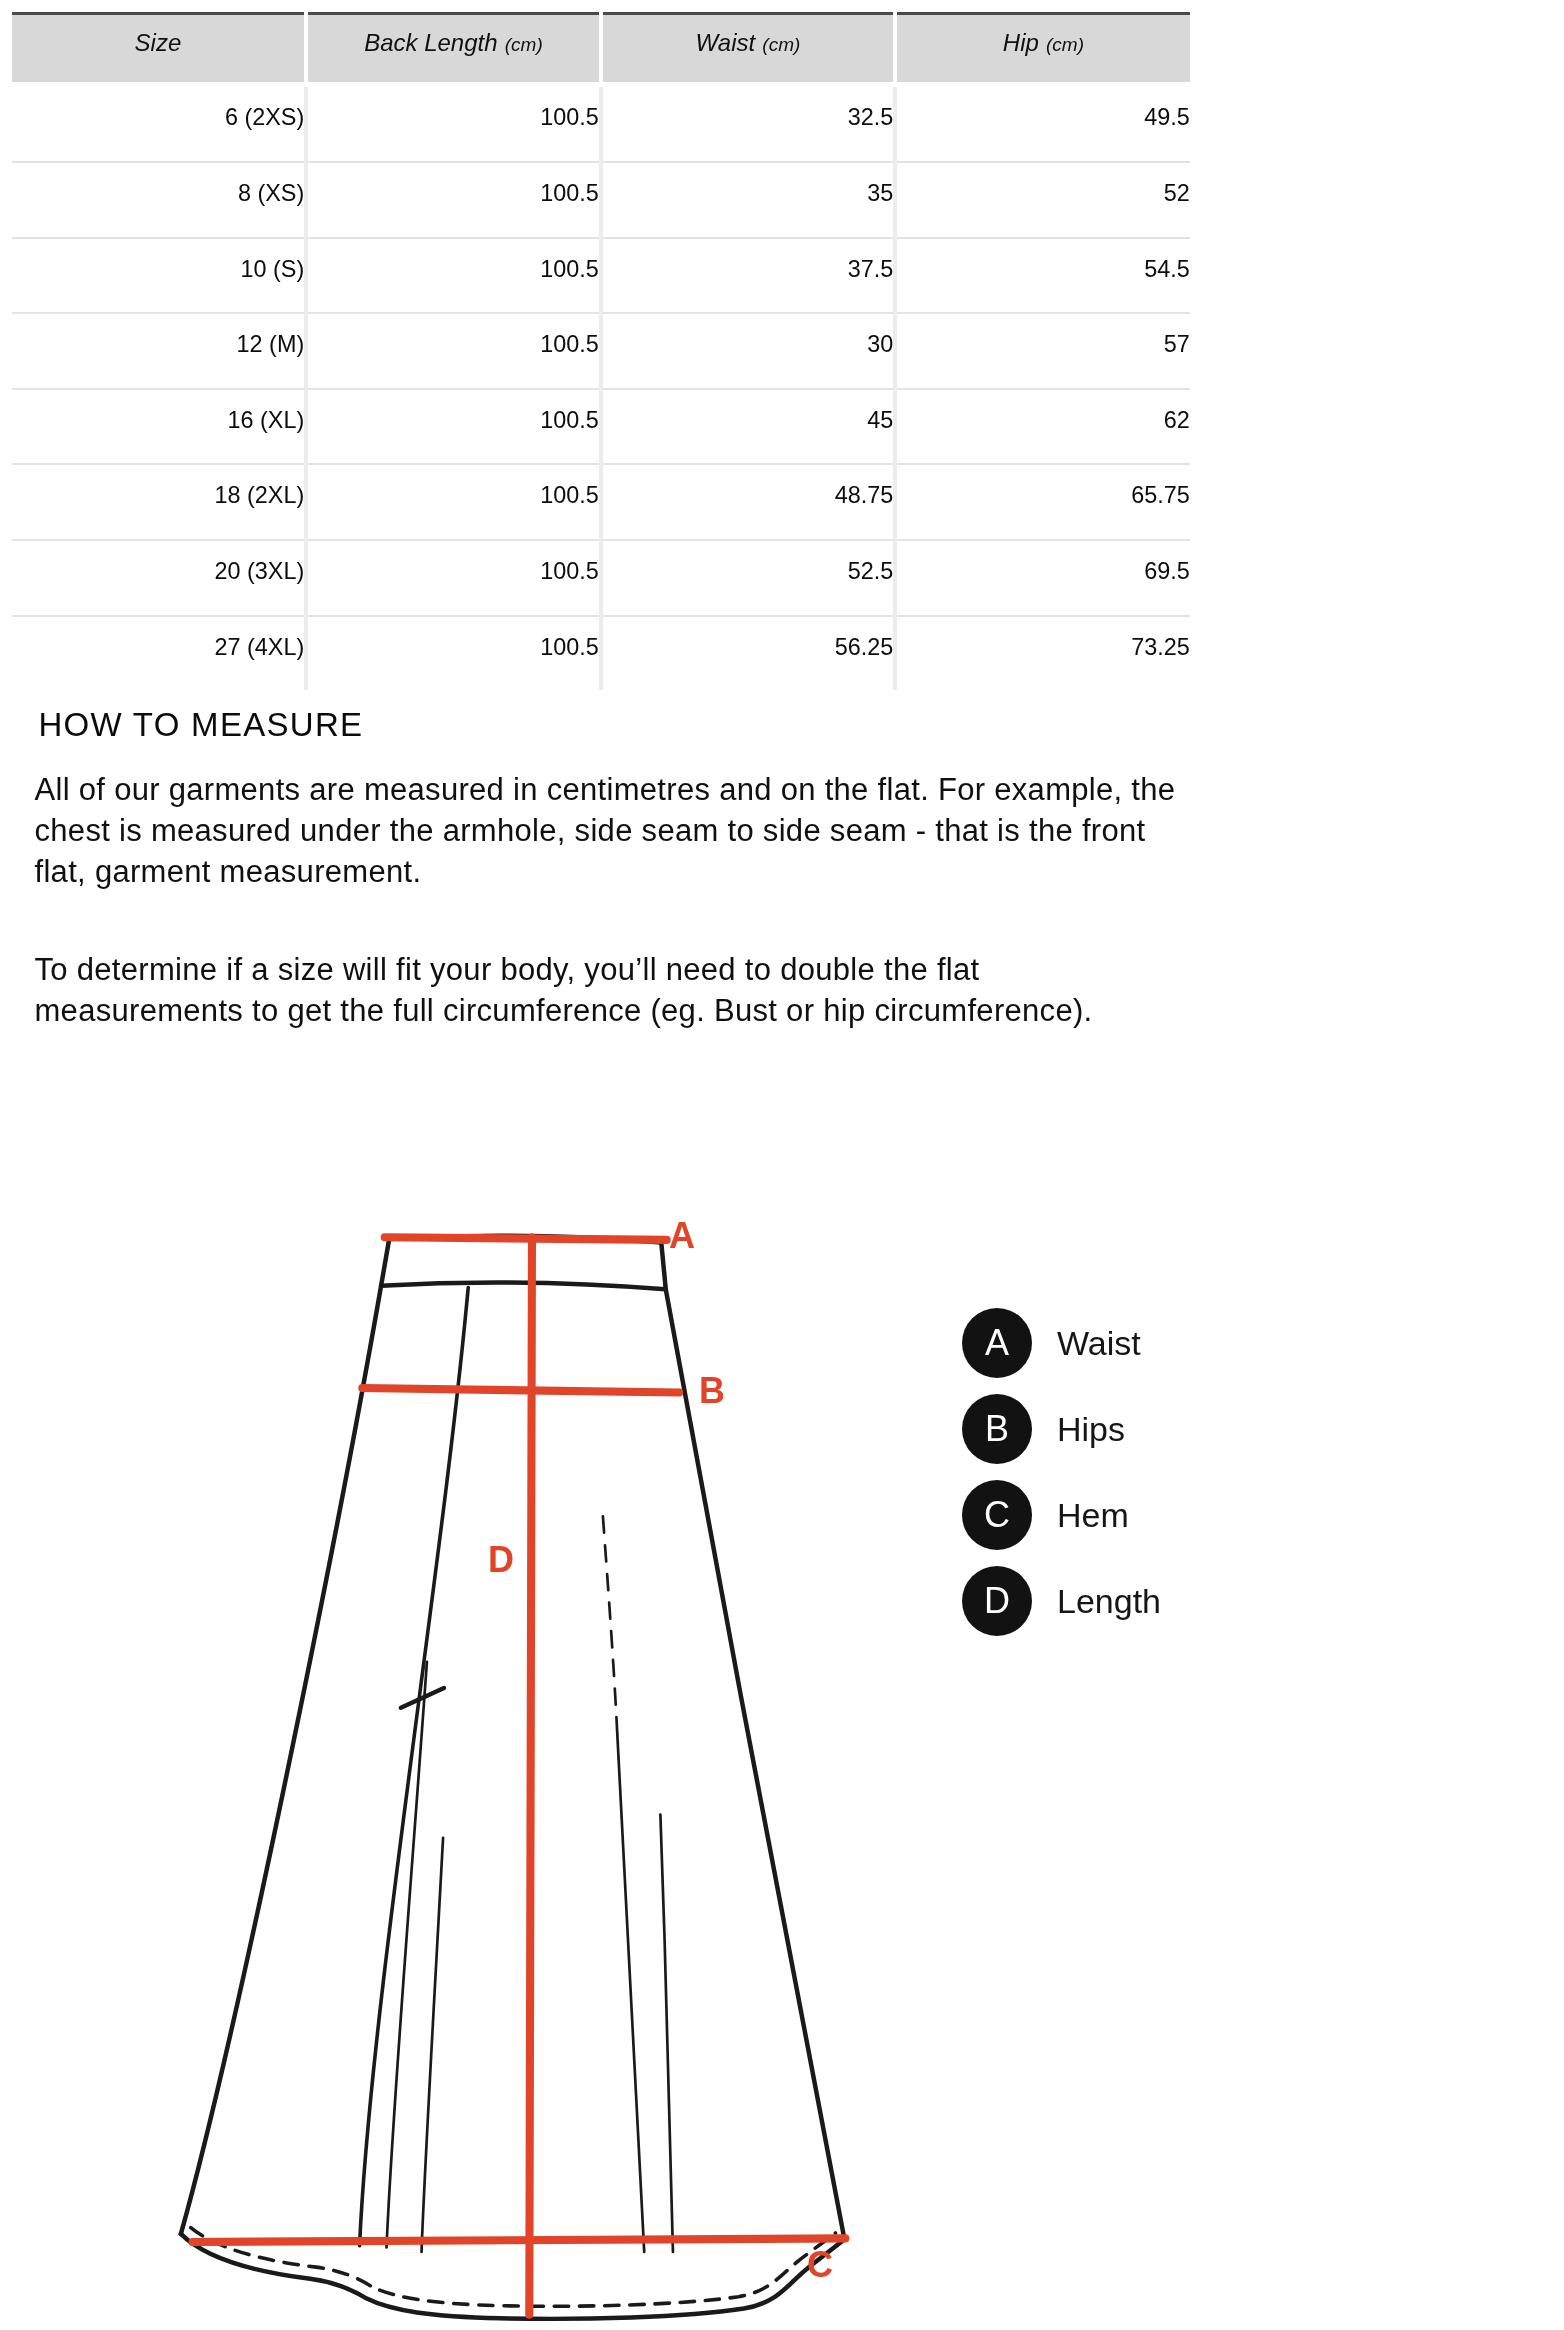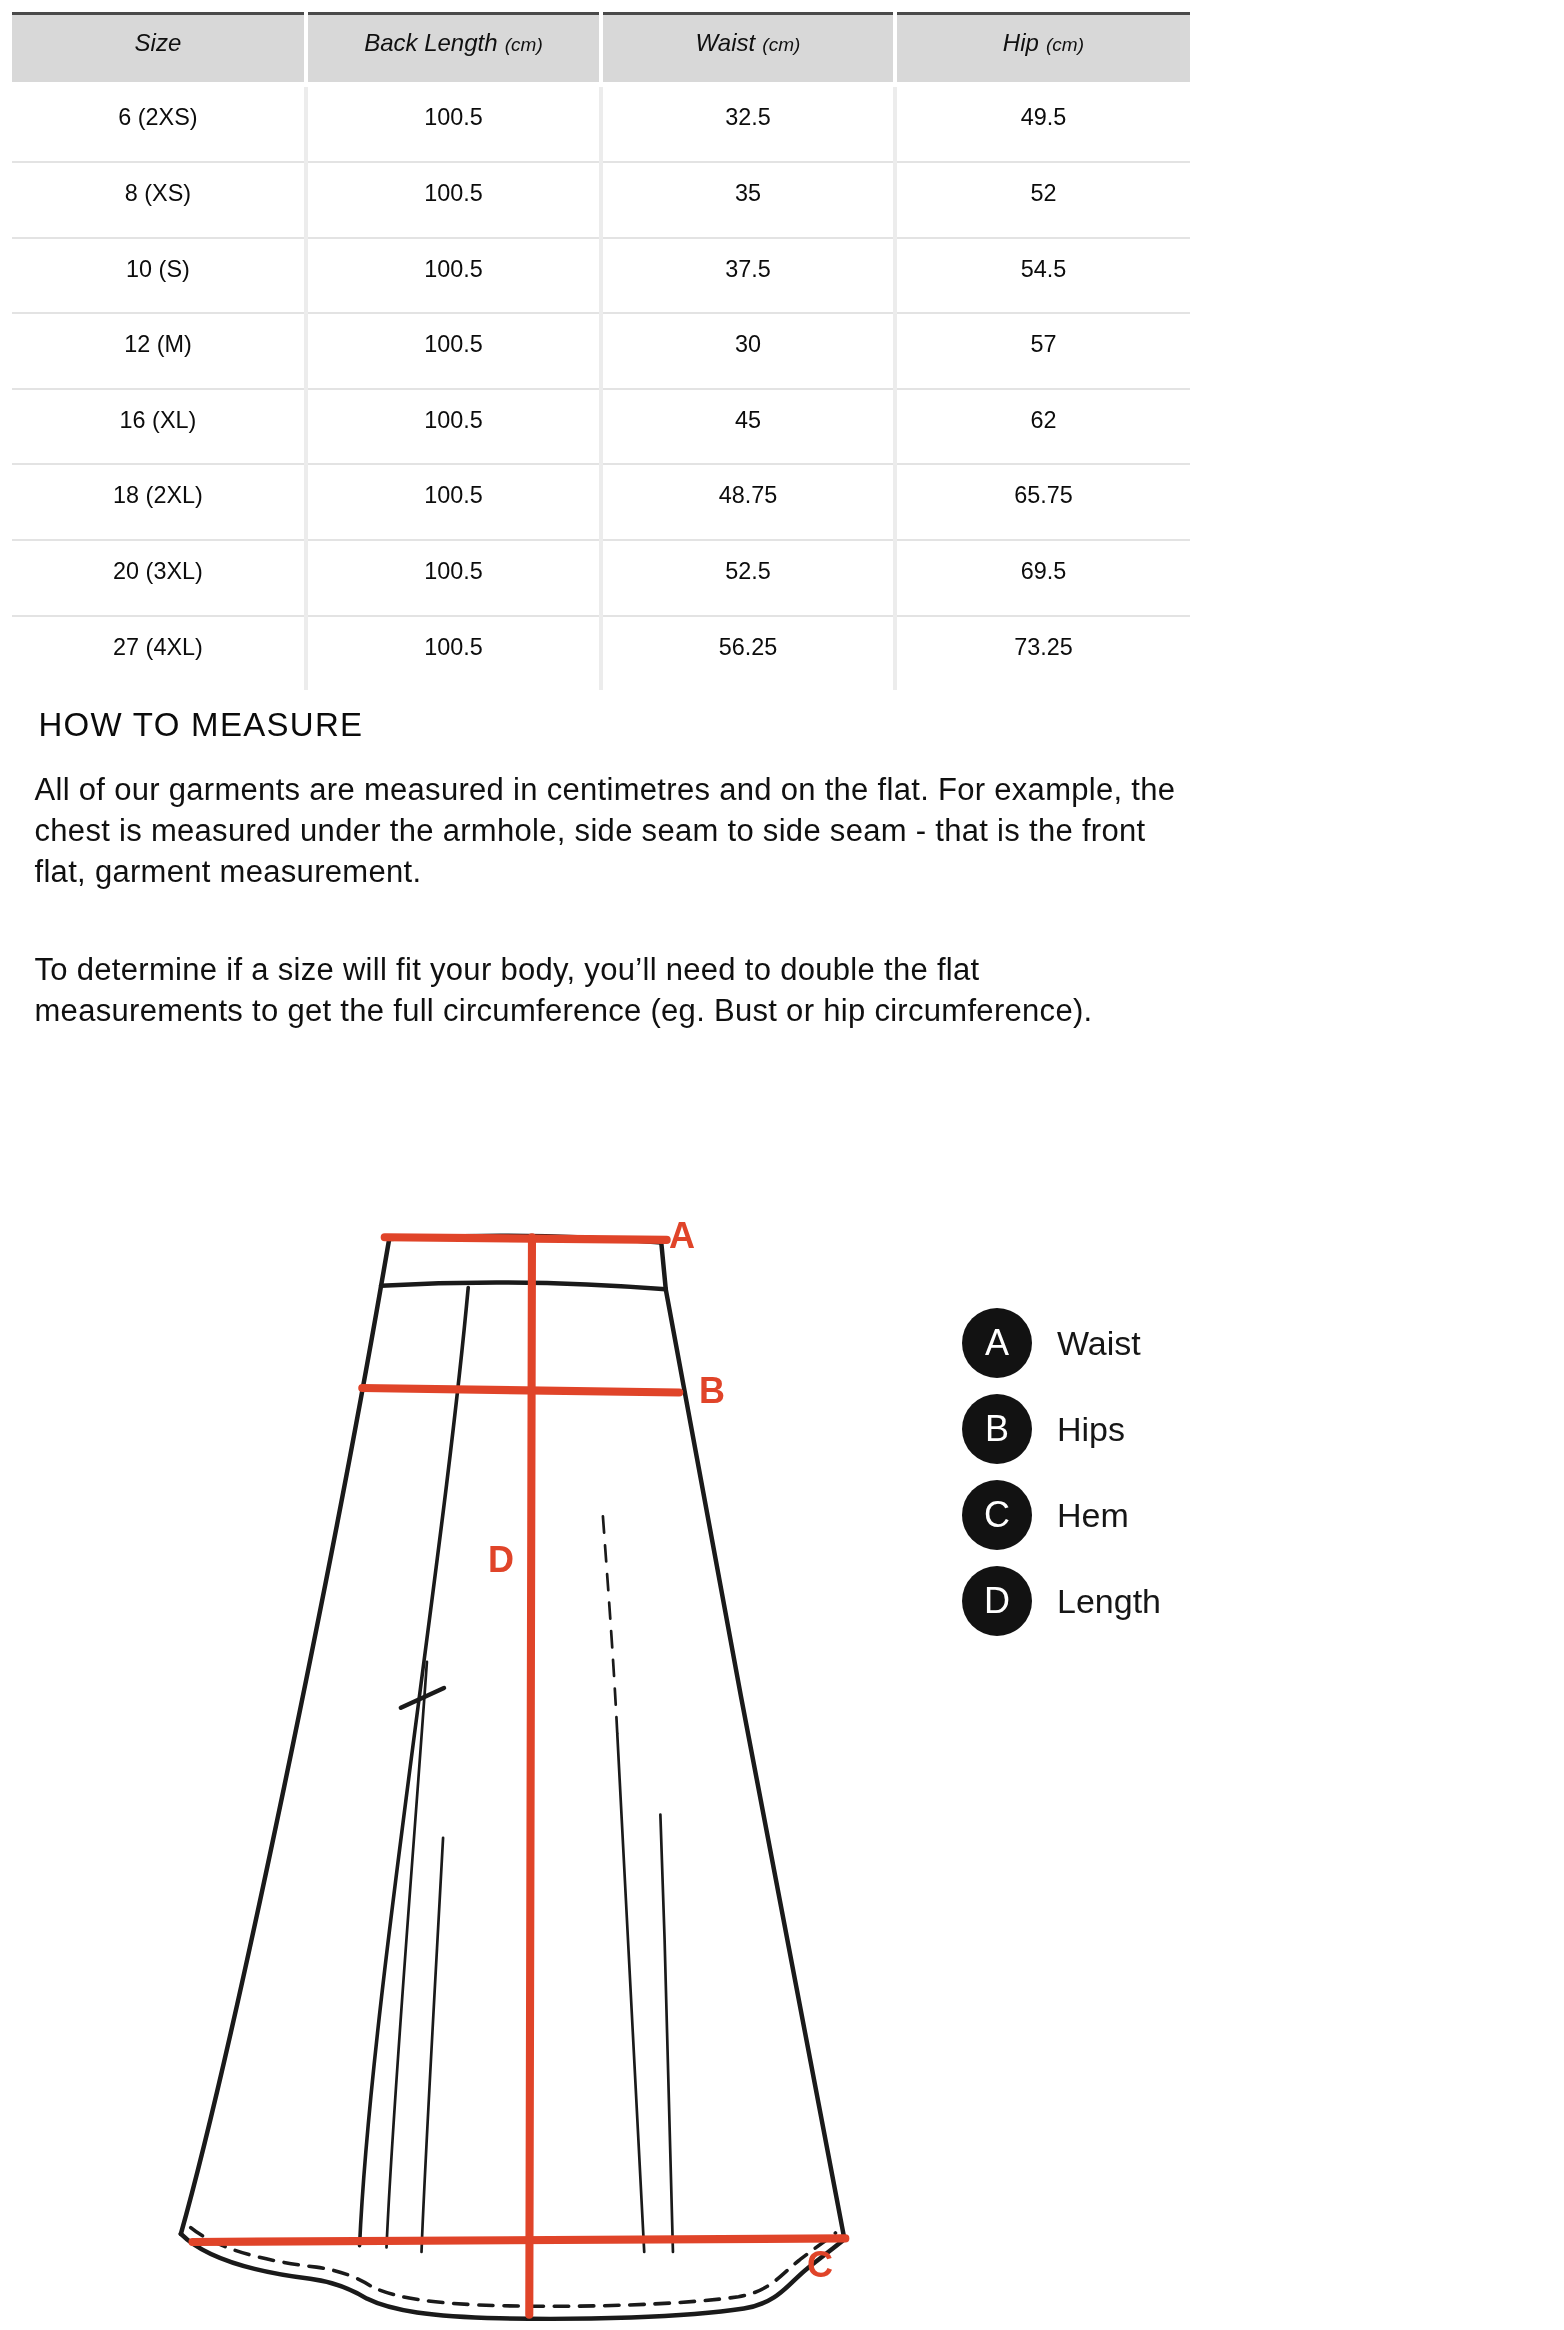--- a/index.html
+++ b/index.html
@@ -8,21 +8,21 @@
   .page{position:absolute;inset:0;background:#ffffff;}
 
   
   table.size-chart{position:absolute;left:11.7px;top:11.7px;width:1178px;
     border-collapse:collapse;border-top:3.6px solid #4a4a4a;table-layout:fixed;}
   table.size-chart th{height:57px;background:#d8d8d8;font-style:italic;font-weight:400;
     font-size:24px;text-align:center;vertical-align:middle;padding:0 0 10.8px 0;
     border-right:4.5px solid #ffffff;}
   table.size-chart th:last-child{border-right:none;}
   table.size-chart th .unit{font-size:19px;font-style:italic;margin-left:7.2px;}
-  table.size-chart td{height:61px;background:#ffffff;font-size:23.4px;text-align:center;
+  table.size-chart td{height:61px;background:#ffffff;font-size:23.4px;text-align:right;
     vertical-align:middle;padding:0 0 12.6px 0;color:#0c0c0c;
     border-right:4.5px solid #ececec;border-top:2.7px solid #e3e3e3;}
   table.size-chart td:last-child{border-right:none;}
   table.size-chart tbody tr:first-child td{border-top:5.4px solid #ffffff;}
 
   
   .section-heading{position:absolute;left:14.4px;top:706px;font-size:33px;
     letter-spacing:1.3px;color:#0b0b0b;font-weight:400;margin-left:24px;}
   .para{position:absolute;left:4.5px;font-size:31px;line-height:41px;
     letter-spacing:0.3px;color:#101010;white-space:nowrap;margin-left:30px;}

